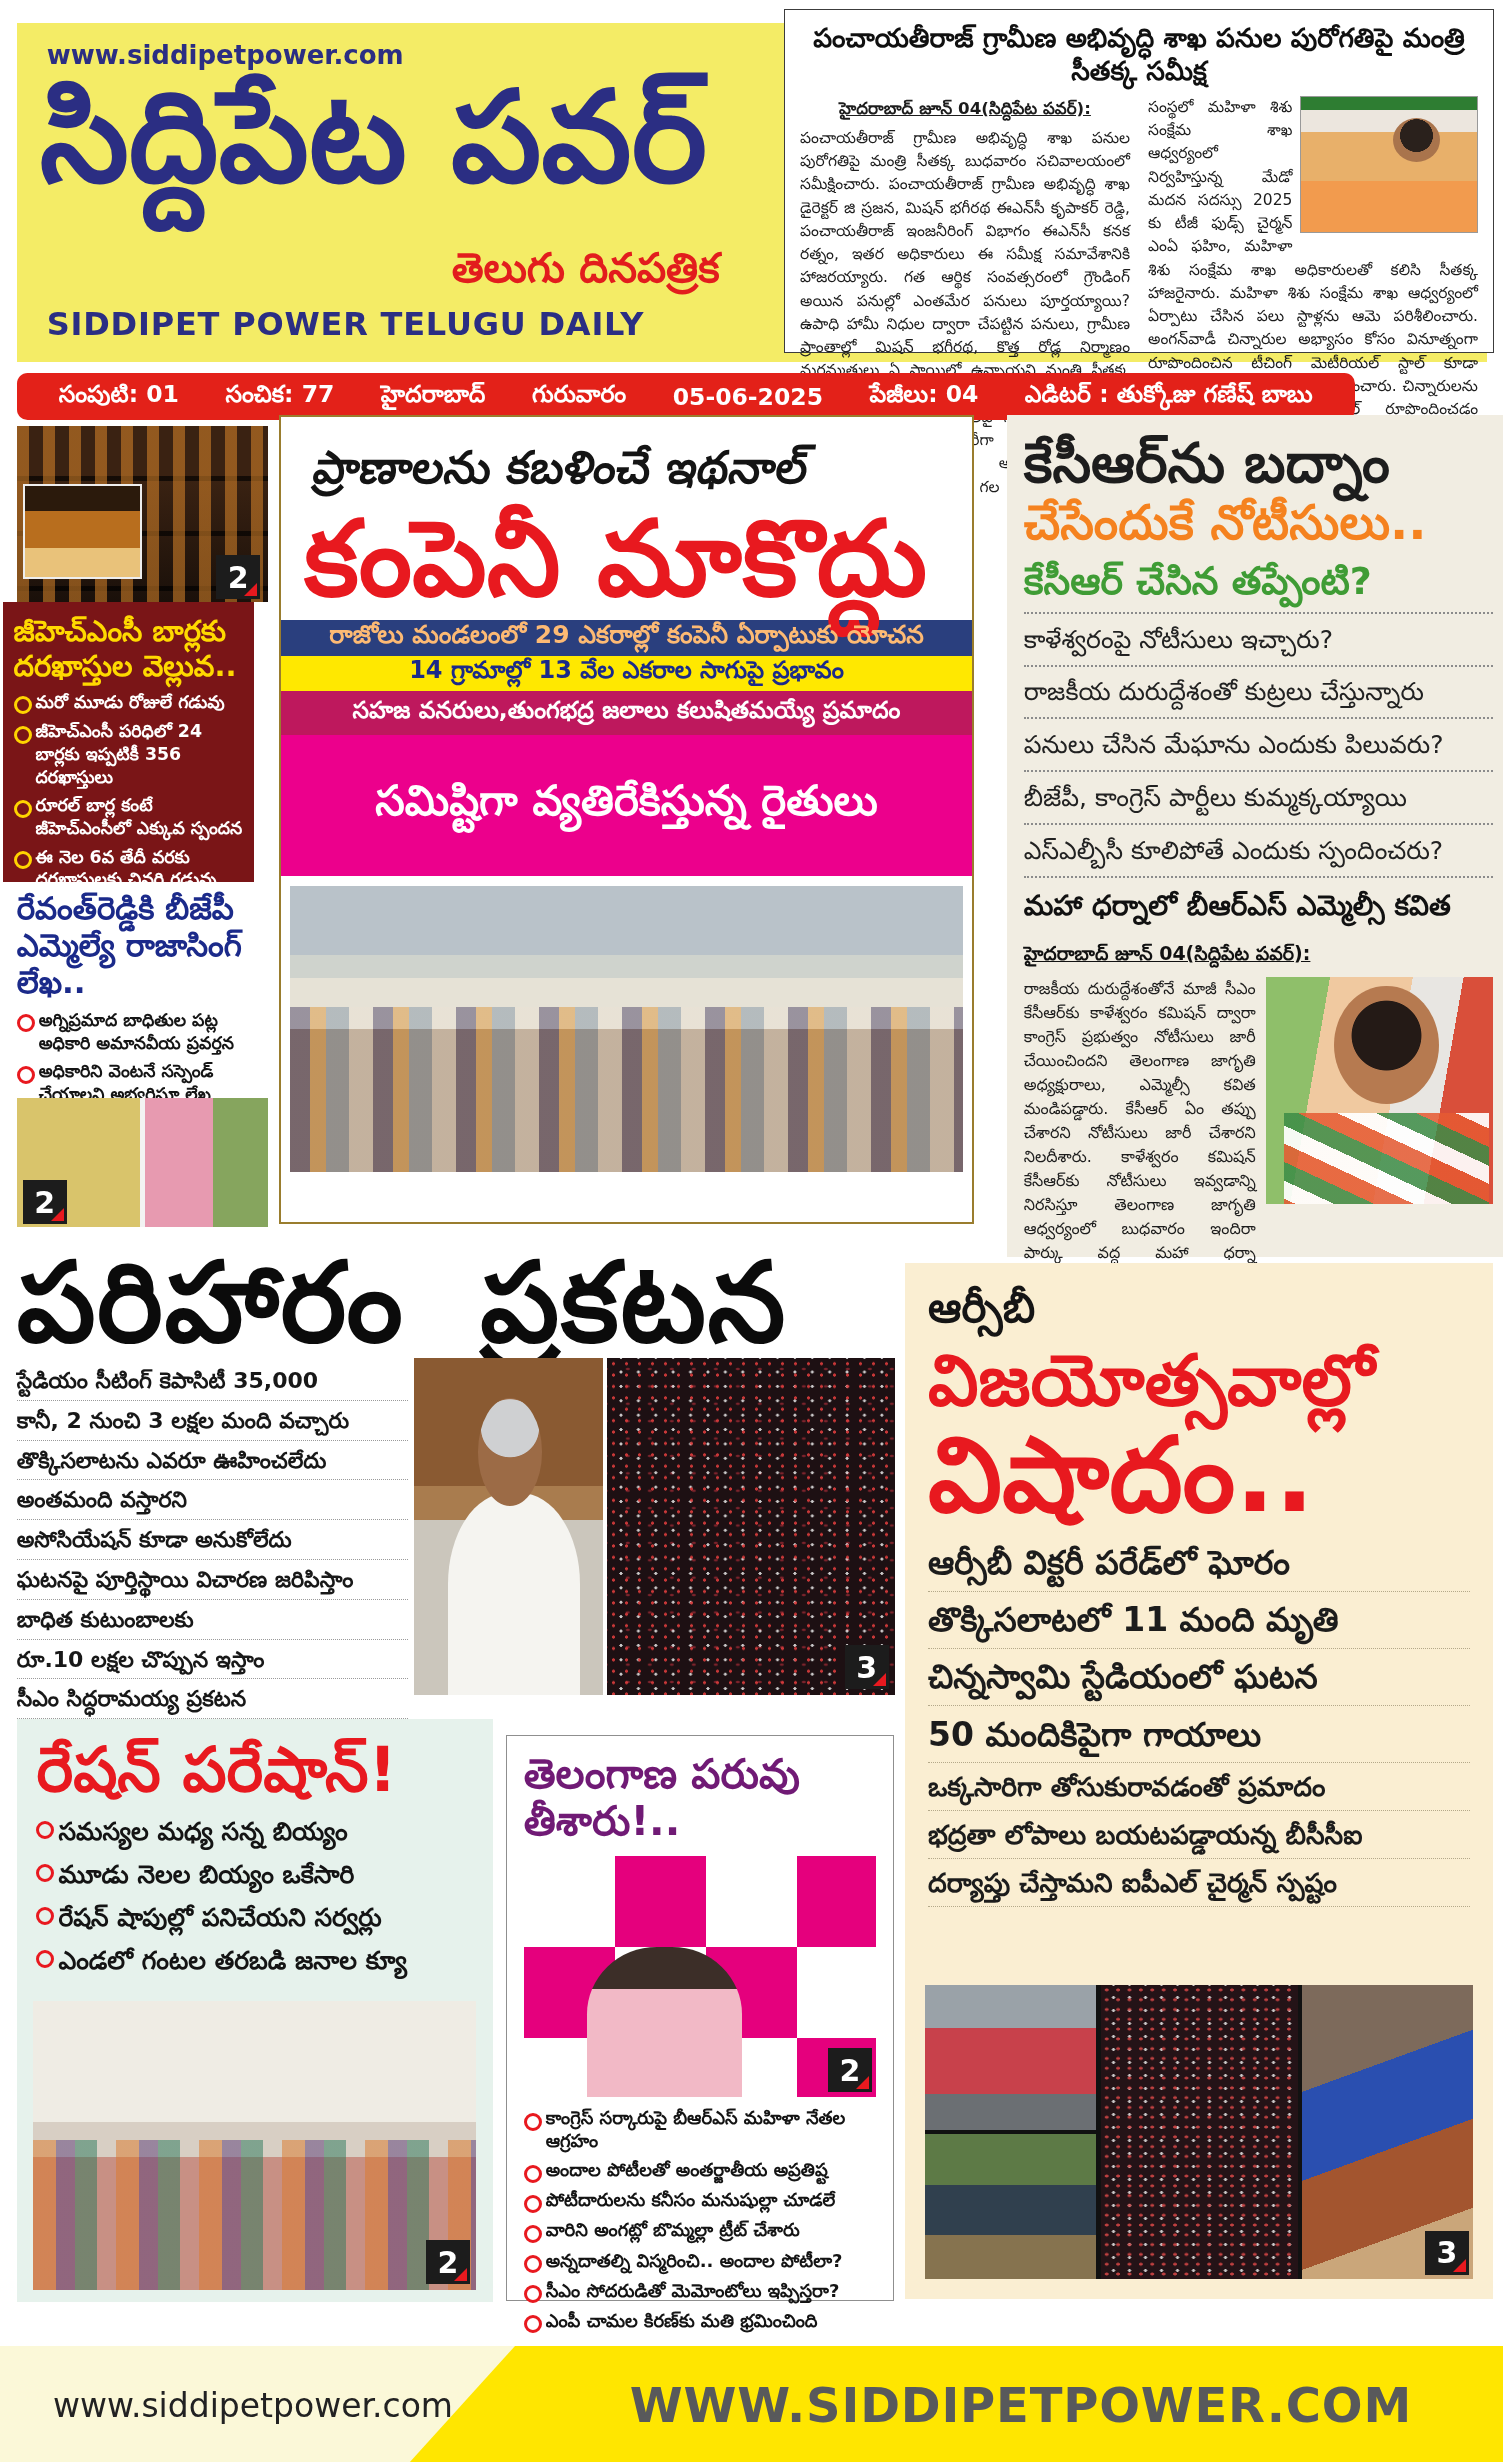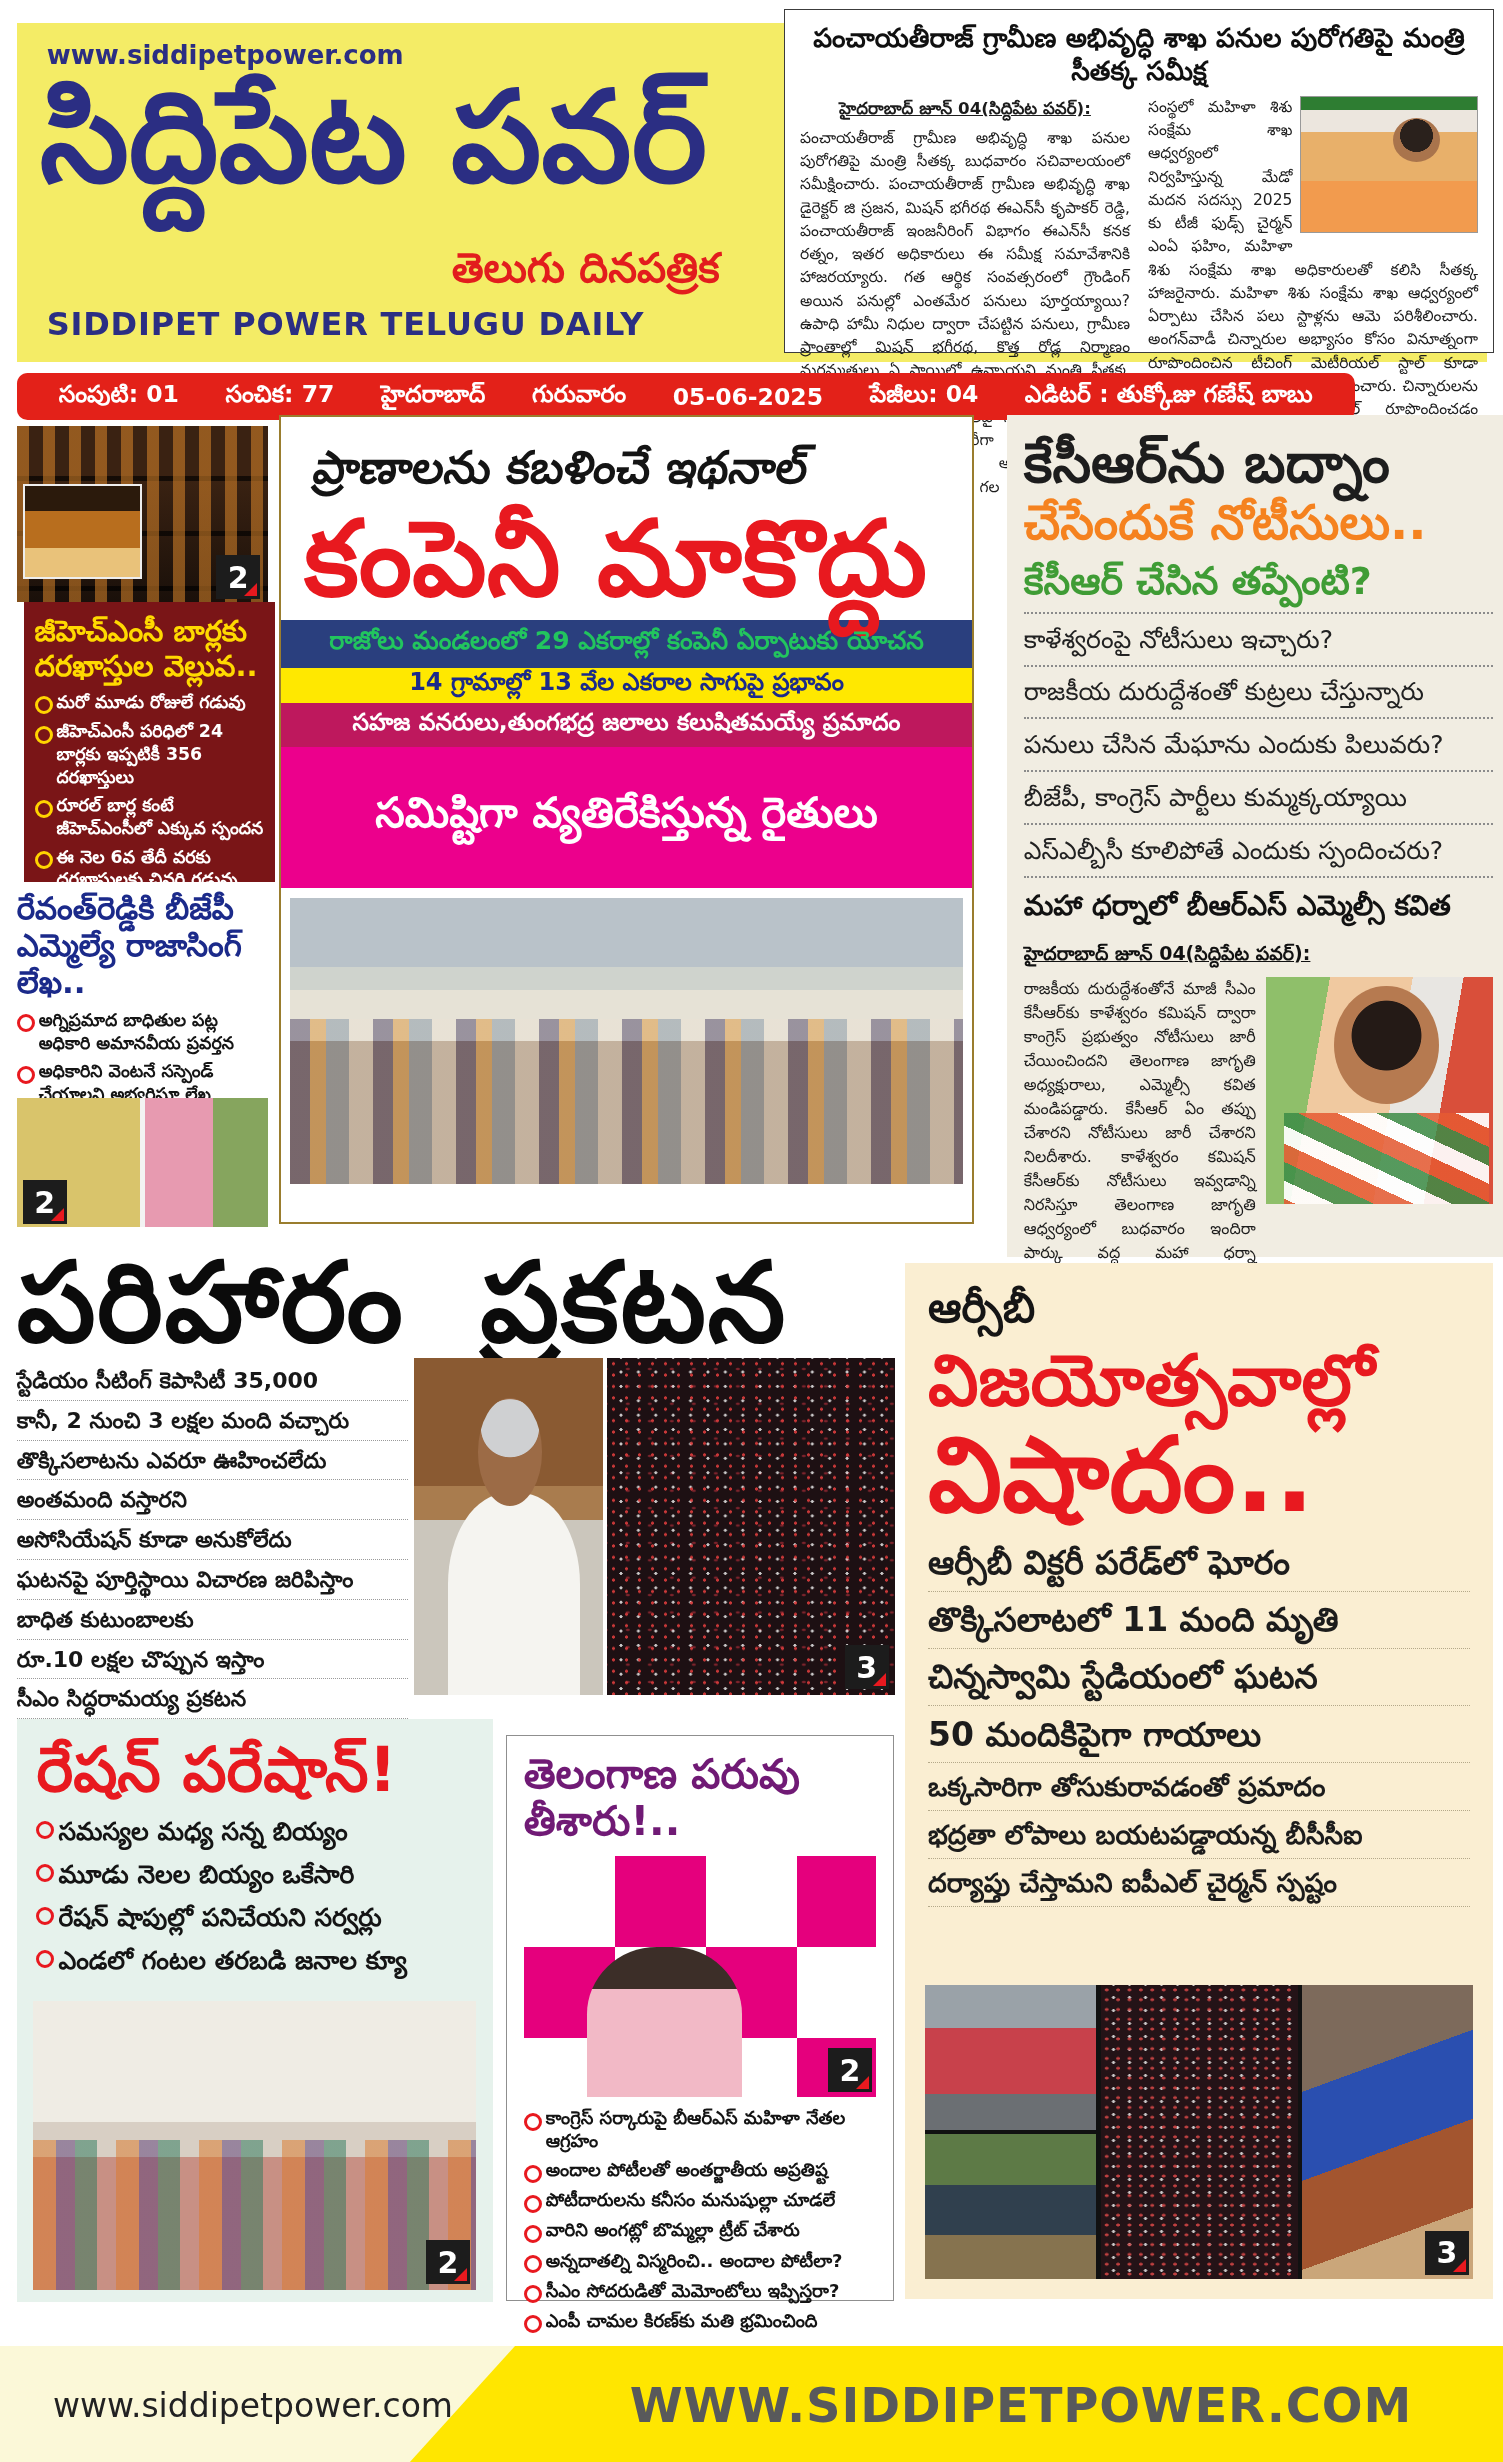--- a/index.html
+++ b/index.html
@@ -33,41 +33,41 @@
   .pbadge::after{content:'';position:absolute;right:3px;bottom:3px;width:0;height:0;
           border-left:13px solid transparent;border-bottom:13px solid #e8191f;}
   
   .liquor-photo{position:absolute;left:16.7px;top:426px;width:251px;height:176px;overflow:hidden;
       background:linear-gradient(180deg,#3a2212 0 30%,#1a100a 100%);}
   .liquor-photo .bottles{position:absolute;inset:0;
       background:repeating-linear-gradient(90deg,rgba(219,134,42,.55) 0 12px,rgba(0,0,0,0) 12px 26px),
                  repeating-linear-gradient(180deg,transparent 0 50px,rgba(0,0,0,.65) 50px 55px);}
   .liquor-inset{position:absolute;left:6px;top:58px;width:115px;height:91px;border:2.3px solid #eee;
       background:linear-gradient(180deg,#2b1a0c 0 28%,#b86e1e 28% 68%,#e9c27a 68%);}
-  .maroon-box{position:absolute;left:24px;top:602px;width:251px;height:280px;background:#7a1517;
+  .maroon-box{position:absolute;left:3px;top:602px;width:251px;height:280px;background:#7a1517;
       box-sizing:border-box;padding:12px 10.6px;}
   .maroon-box h2{margin:0 0 7.6px 0;font-size:29px;line-height:1.2;color:#ffd900;font-weight:800;}
   .blist{list-style:none;margin:0;padding:0;}
   .blist li{display:flex;gap:4px;margin-bottom:6px;}
   .ring{flex:none;width:12px;height:12px;border-radius:50%;margin-top:5.3px;border:3.8px solid #ffd400;}
   .ring.red{border-color:#e8191f;}
   .maroon-box .blist li{color:#fff;font-size:17.4px;font-weight:700;line-height:1.3;}
   .revanth{position:absolute;left:16.7px;top:890px;width:251px;height:337px;}
   .revanth h2{margin:0 0 7.6px 0;font-size:31px;line-height:1.2;color:#1b2a8a;font-weight:800;}
   .revanth .blist li{color:#151515;font-size:17.4px;font-weight:700;line-height:1.3;}
   .revanth-photo{position:absolute;left:0;bottom:0;width:251px;height:129px;
       background:linear-gradient(90deg,#d9c46b 0 49%,#f3f3f3 49% 51%,#e79ab0 51% 78%,#86a55e 78%);}
   
   .centerbox{position:absolute;left:279px;top:415px;width:695px;height:809px;background:#fff;
       border:2.3px solid #9a7d2e;box-sizing:border-box;overflow:hidden;}
   .eth-kicker{display:inline-block;margin:24px 0 0 32px;font-size:45px;font-weight:800;color:#141414;
       transform:skewX(-7deg);}
   .eth-head{margin:4.5px 23px 10.6px 23px;font-size:105px;line-height:.95;font-weight:800;color:#e8191f;white-space:nowrap;}
   .ebar{display:flex;align-items:center;justify-content:center;text-align:center;font-weight:700;}
-  .ebar.navy{background:#2a3f7e;height:48px;color:#22c55e;font-size:25px;}
+  .ebar.navy{background:#2a3f7e;height:36px;color:#fdba74;font-size:25px;}
   .ebar.yellow{background:#ffe800;height:35px;color:#1b2a8a;font-size:24px;}
   .ebar.purple{background:#be185d;height:44px;color:#fff;font-size:23.5px;}
   .ebar.magenta{background:#ec008c;height:141px;color:#fff;font-size:42px;font-weight:800;}
   .protest-photo{margin:10.6px 9px 0 9px;height:286px;position:relative;
       background:linear-gradient(180deg,#b9c2c9 0 24%,#cfd3cd 24% 32%,#e6e2d6 32% 50%,#a9927a 50%);}
   .protest-photo::after{content:'';position:absolute;left:0;right:0;bottom:0;height:58%;
       background:repeating-linear-gradient(90deg,rgba(60,50,90,.45) 0 19.7px,rgba(220,150,60,.5) 19.7px 36px,
       rgba(120,140,160,.45) 36px 59px,rgba(235,225,212,.4) 59px 83px);}
   
   .kcrcol{position:absolute;left:1007px;top:415px;width:503px;height:842px;background:#f1ede2;

